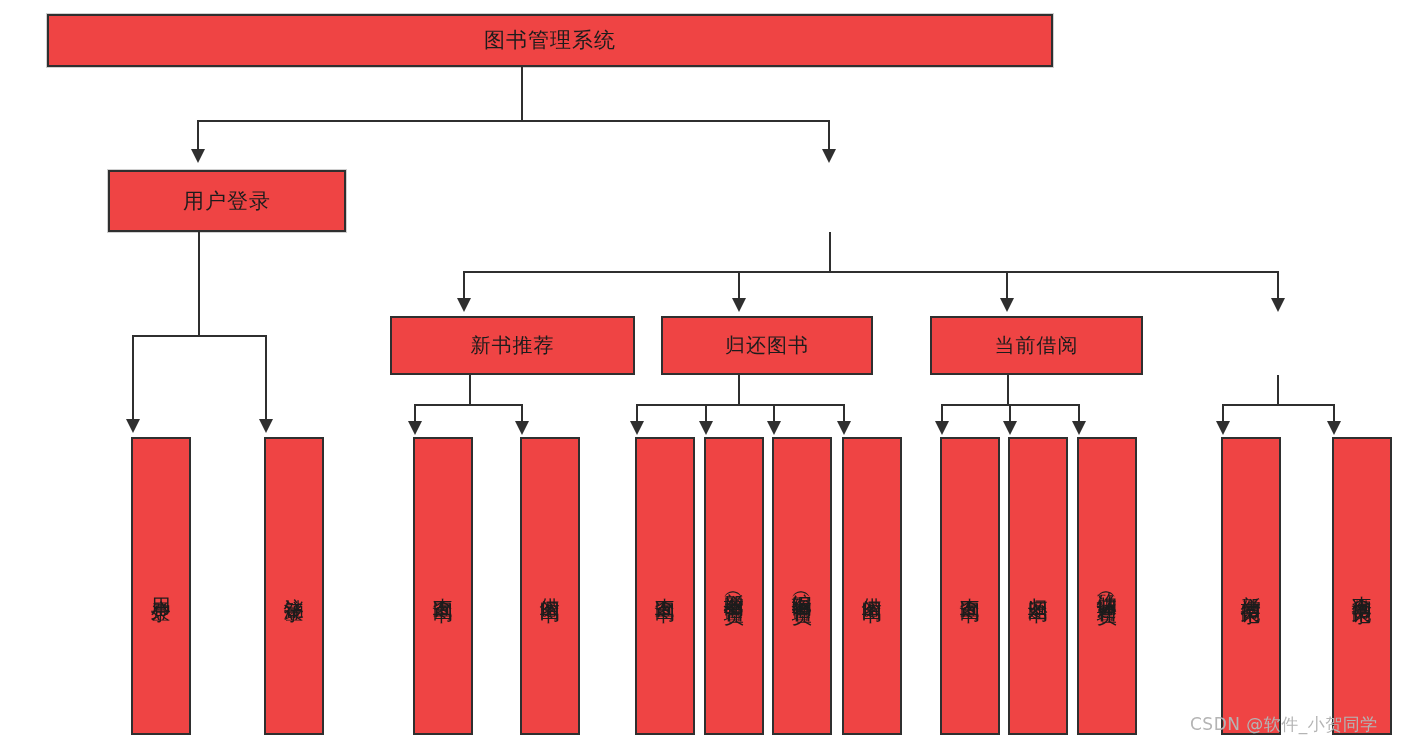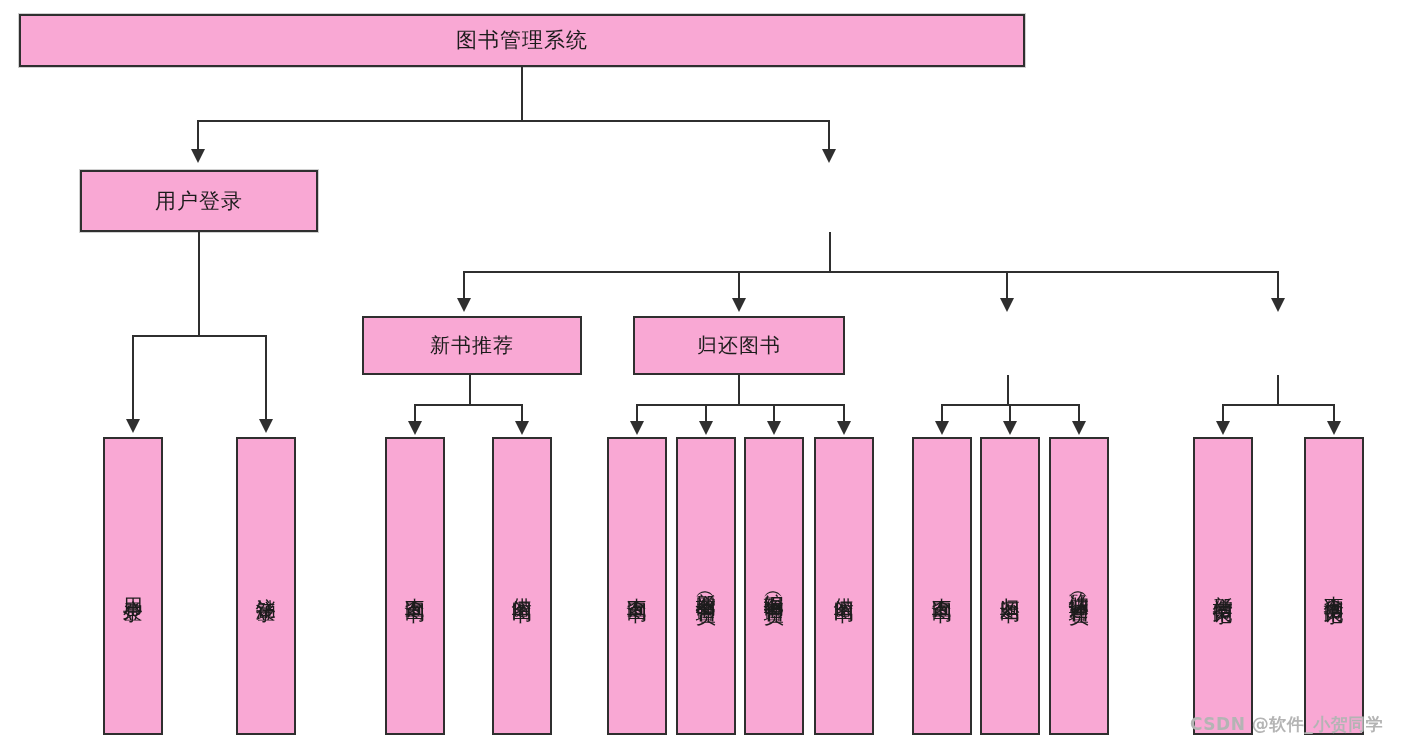--- a/index.html
+++ b/index.html
@@ -14,26 +14,27 @@
     height: 747px;
     background: #ffffff;
     font-family: "DejaVu Sans", "Liberation Sans", sans-serif;
     overflow: hidden;
   }
 
   
   .node {
     position: absolute;
     box-sizing: border-box;
-    background: #f9a8d4;
+    background: #ef4444;
     border: 2px solid #2f2f2f;
     display: flex;
     align-items: center;
     justify-content: center;
     color: #1a1a1a;
+    margin-left: 28px;
   }
   .node.root,
   .node.level2 {
     box-shadow: 0 0 0 1px rgba(120,120,120,0.35);
   }
   .node-label {
     font-size: 21px;
     line-height: 1.25;
     letter-spacing: 1px;
     white-space: nowrap;
@@ -127,25 +128,28 @@
 
   <div class="vline" style="left:738px; top:271px; width:2px; height:29px;"></div>
   <div class="arrow" style="left:732px; top:298px;"></div>
 
   <div class="vline" style="left:1006px; top:271px; width:2px; height:29px;"></div>
   <div class="arrow" style="left:1000px; top:298px;"></div>
 
   <div class="vline" style="left:1277px; top:271px; width:2px; height:29px;"></div>
   <div class="arrow" style="left:1271px; top:298px;"></div>
 
-  <div class="node level3" style="left:362px; top:316px; width:220px; height:59px;">
+  <div class="node level3" style="left:362px; top:316px; width:245px; height:59px;">
     <span class="node-label">新书推荐</span>
   </div>
   <div class="node level3" style="left:633px; top:316px; width:212px; height:59px;">
     <span class="node-label">归还图书</span>
+  </div>
+  <div class="node level3" style="left:902px; top:316px; width:213px; height:59px;">
+    <span class="node-label">当前借阅</span>
   </div>
 
   <div class="vline" style="left:469px; top:375px; width:2px; height:30px;"></div>
   <div class="hline" style="left:414px; top:404px; width:109px; height:2px;"></div>
   <div class="vline" style="left:414px; top:404px; width:2px; height:19px;"></div>
   <div class="arrow" style="left:408px; top:421px;"></div>
   <div class="vline" style="left:521px; top:404px; width:2px; height:19px;"></div>
   <div class="arrow" style="left:515px; top:421px;"></div>
 
   <div class="vline" style="left:738px; top:375px; width:2px; height:30px;"></div>
@@ -212,15 +216,15 @@
     <span class="node-label">确认归还（管理员）</span>
   </div>
 
   <div class="node leaf" style="left:1193px; top:437px; width:60px; height:298px;">
     <span class="node-label">新增借阅记录</span>
   </div>
   <div class="node leaf" style="left:1304px; top:437px; width:60px; height:298px;">
     <span class="node-label">查询借阅记录</span>
   </div>
 
-  <div class="watermark" style="left:1190px; top:713px;font-weight:bold;">CSDN @软件_小贺同学</div>
+  <div class="watermark" style="left:1190px; top:713px;">CSDN @软件_小贺同学</div>
 
 </div>
 
 </body></html>

